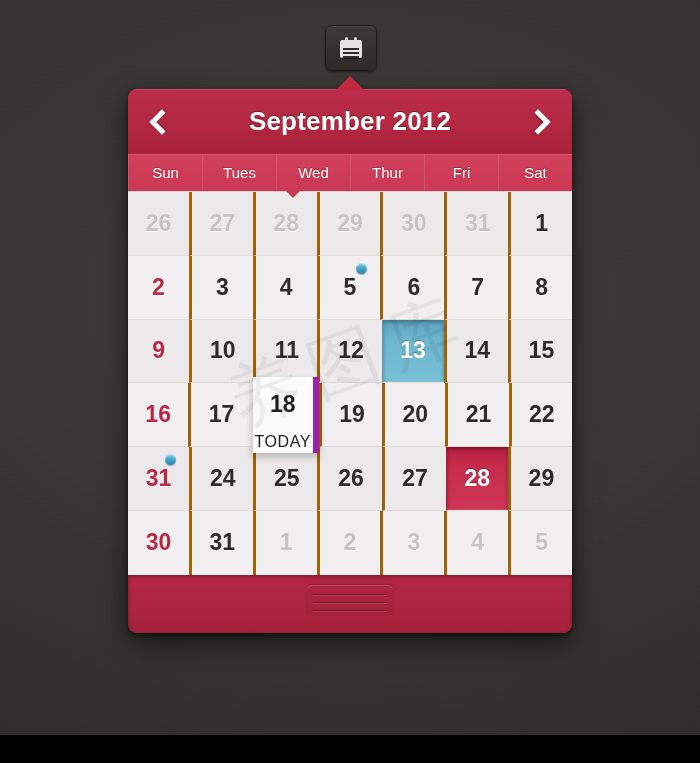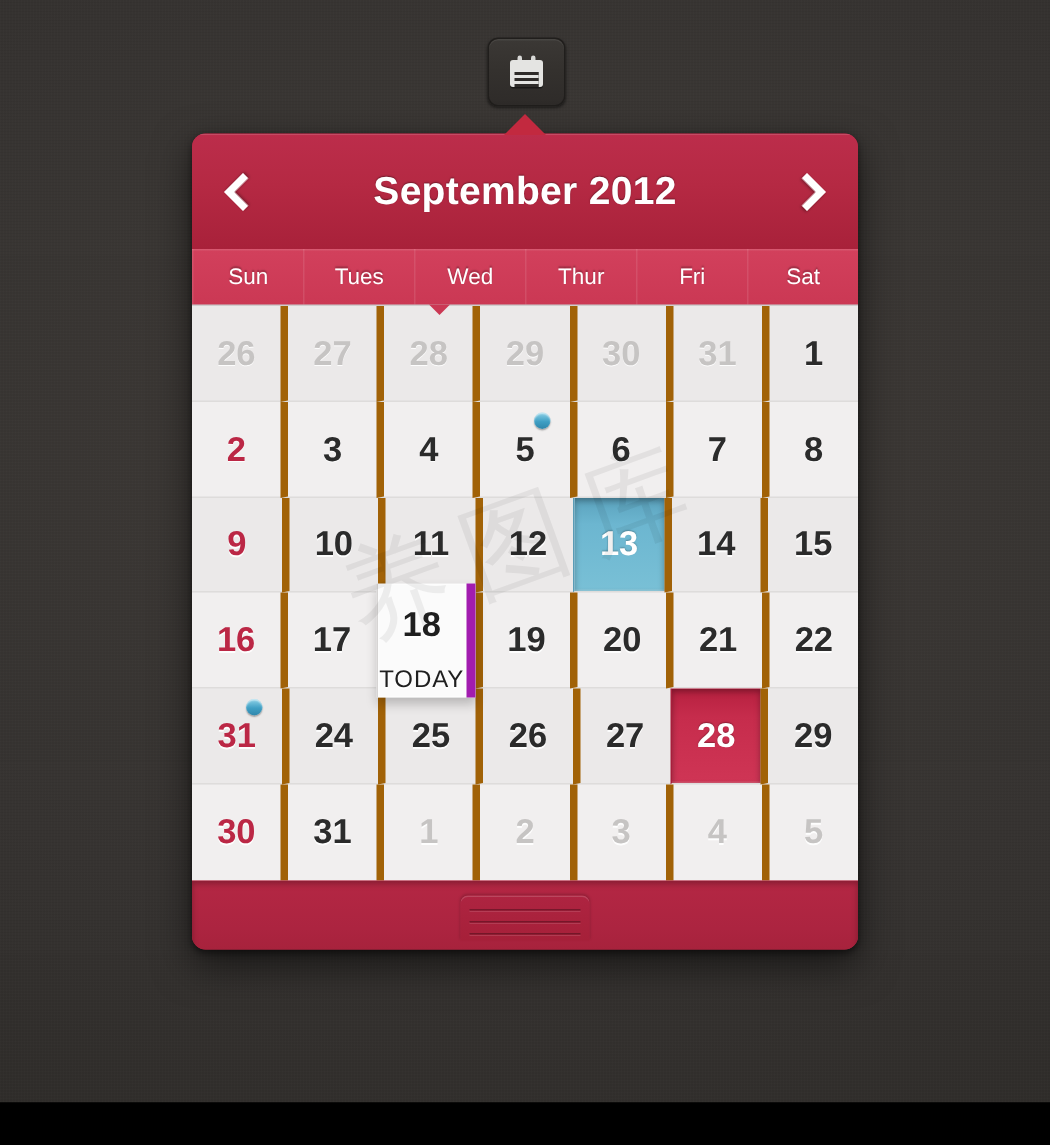--- a/index.html
+++ b/index.html
@@ -137,21 +137,21 @@
     background: #b42744;
     box-shadow:
       0 10px 26px rgba(0,0,0,.55),
       0 2px 5px rgba(0,0,0,.5);
     overflow: hidden;
   }
 
   
   .cal-header {
     position: relative;
-    height: 77px;
+    height: 65px;
     background: linear-gradient(180deg, #bc2d4b 0%, #b52943 45%, #a8213a 100%);
     display: flex;
     align-items: center;
     justify-content: space-between;
     box-shadow: inset 0 1px 0 rgba(255,255,255,.14);
   }
   .nav-btn {
     width: 64px;
     height: 65px;
     display: flex;
@@ -226,21 +226,21 @@
 
   .day {
     position: relative;
     flex: 1 1 0;
     display: flex;
     align-items: center;
     justify-content: center;
     font-size: 23px;
     font-weight: bold;
     color: #2b2b2b;
-    border-left: 5px solid #a16207;
+    border-left: 3px solid #a16207;
     border-bottom: 1px solid #dedcdb;
     text-shadow: 0 1px 0 rgba(255,255,255,.9);
     cursor: pointer;
     box-sizing: border-box;
   }
   .day:first-child { border-left: none; }
   .week:last-child .day { border-bottom: none; }
 
   .day.muted   { color: #c6c4c3; }
   .day.sunday  { color: #bb2745; }

